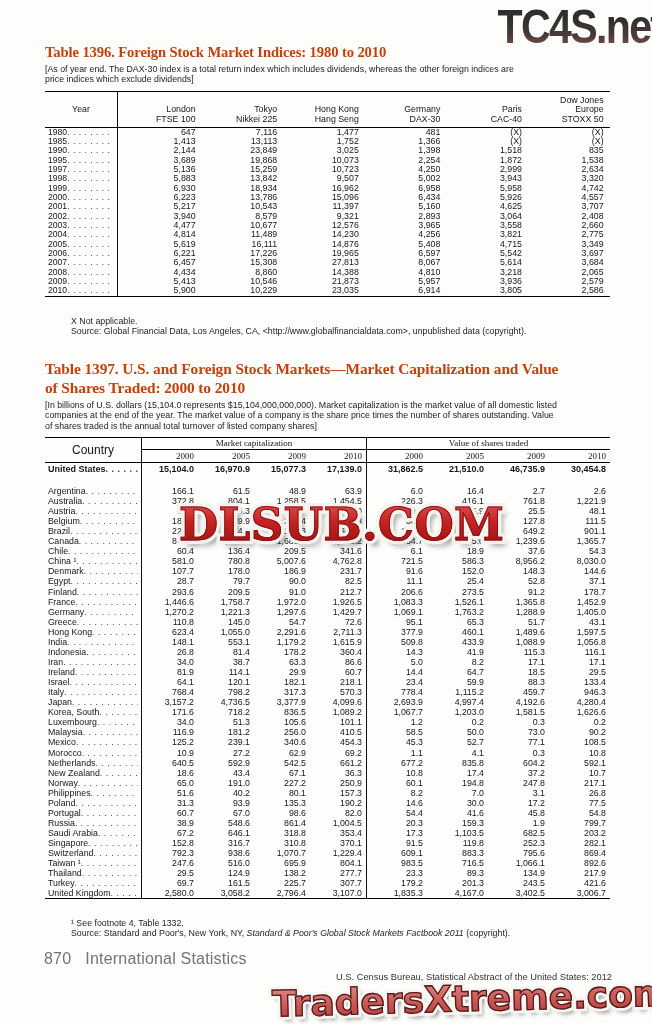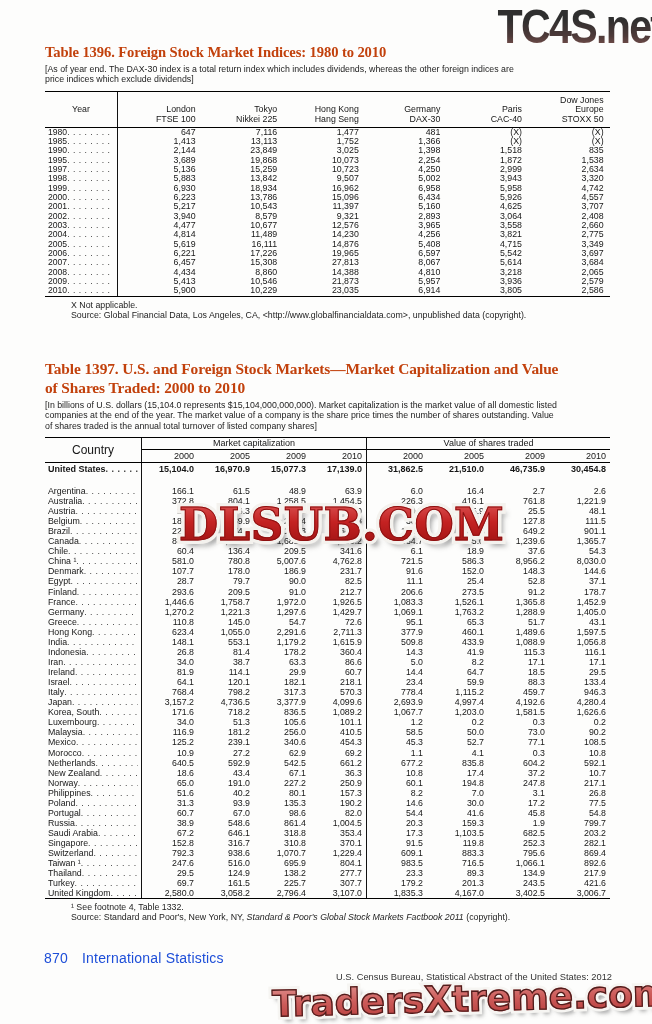--- a/index.html
+++ b/index.html
@@ -36,42 +36,42 @@
   .t6-head .t6-stub{display:flex;align-items:center;justify-content:center;font-size:8.8px;padding:0;}
   .t6-col{width:81.6px;font-size:8.8px;}
   .t6-head .t6-col{display:flex;flex-direction:column;justify-content:flex-end;text-align:right;padding-right:4px;padding-bottom:2px;line-height:9.6px;}
   .t6-row{display:flex;height:9.35px;line-height:9.35px;font-size:8.6px;}
   .t6-row .t6-stub{display:flex;}
   .t6-row .t6-col{text-align:right;padding-right:4px;}
 
   
   .t7-head{display:flex;border-bottom:1.4px solid #000;}
   .t7-stub-h{width:97px;border-right:1px solid #111;display:flex;align-items:center;justify-content:center;font-size:12px;}
-  .t7-head-right{flex:1;display:flex;flex-direction:column;}
+  .t7-head-right{flex:1;display:flex;flex-direction:column;font-family:Liberation Serif, serif;}
   .t7-groups{display:flex;height:12px;line-height:11px;font-size:9px;}
   .g{text-align:center;border-bottom:1px solid #000;}
   .g-mc{width:224px;}
   .g-vt{width:244px;border-left:1px solid #111;}
   .t7-years{display:flex;height:12px;line-height:12px;font-size:9px;}
   .t7-years .yc{width:56px;text-align:right;padding-right:4px;}
   .t7-years .yc.vt{width:61px;}
   .t7-years .yc.gdiv{border-left:1px solid #111;}
   .t7-row{display:flex;height:10.07px;line-height:10.07px;font-size:8.8px;}
   .t7-row.us{height:13px;line-height:13px;font-weight:bold;font-size:9px;}
   .t7-stub{width:97px;border-right:1px solid #111;padding-left:3px;padding-right:3px;display:flex;}
   .c-mc{width:56px;}
   .c-vt{width:61px;}
   .c-vt.gdiv{border-left:1px solid #111;}
   .t7-gap{height:10px;display:flex;}
   .t7-gap .t7-stub,.t7-gap .gdiv{height:100%;}
 
   
-  .fnotes{margin-top:3px;padding-left:26px;font-size:8.8px;line-height:10px;color:#1d1d1d;}
+  .fnotes{margin-top:19px;padding-left:26px;font-size:8.8px;line-height:10px;color:#1d1d1d;}
   .fnotes .it{font-style:italic;}
-  .footer-left{position:absolute;left:44px;top:950px;font-size:14px;color:#1d4ed8;letter-spacing:0.2px;}
+  .footer-left{position:absolute;left:44px;top:950px;font-size:16px;color:#737373;letter-spacing:0.2px;}
   .footer-left .pgnum{margin-right:14px;}
   .census-line{position:absolute;right:40px;top:972px;font-size:9.3px;color:#333;}
 
   
   .wm{position:absolute;white-space:nowrap;pointer-events:none;}
   .wm-tc4s{
     top:-2px;right:-10px;z-index:30;
     font-family:"Liberation Sans", sans-serif;font-weight:900;
     font-size:49px;letter-spacing:-2px;
     transform:scaleX(0.84);transform-origin:100% 0;

